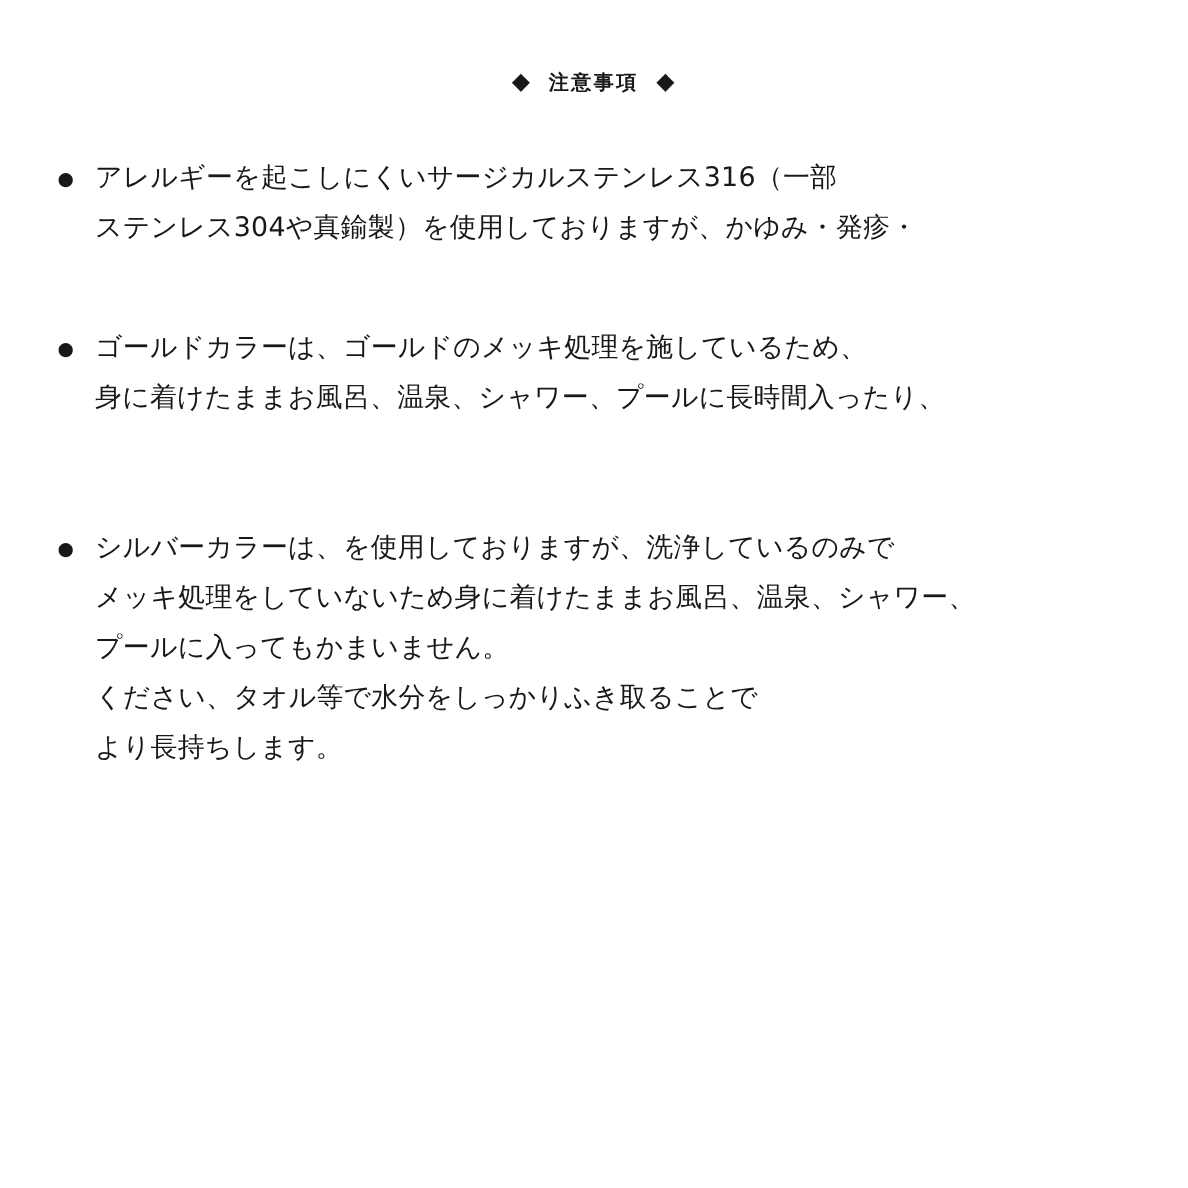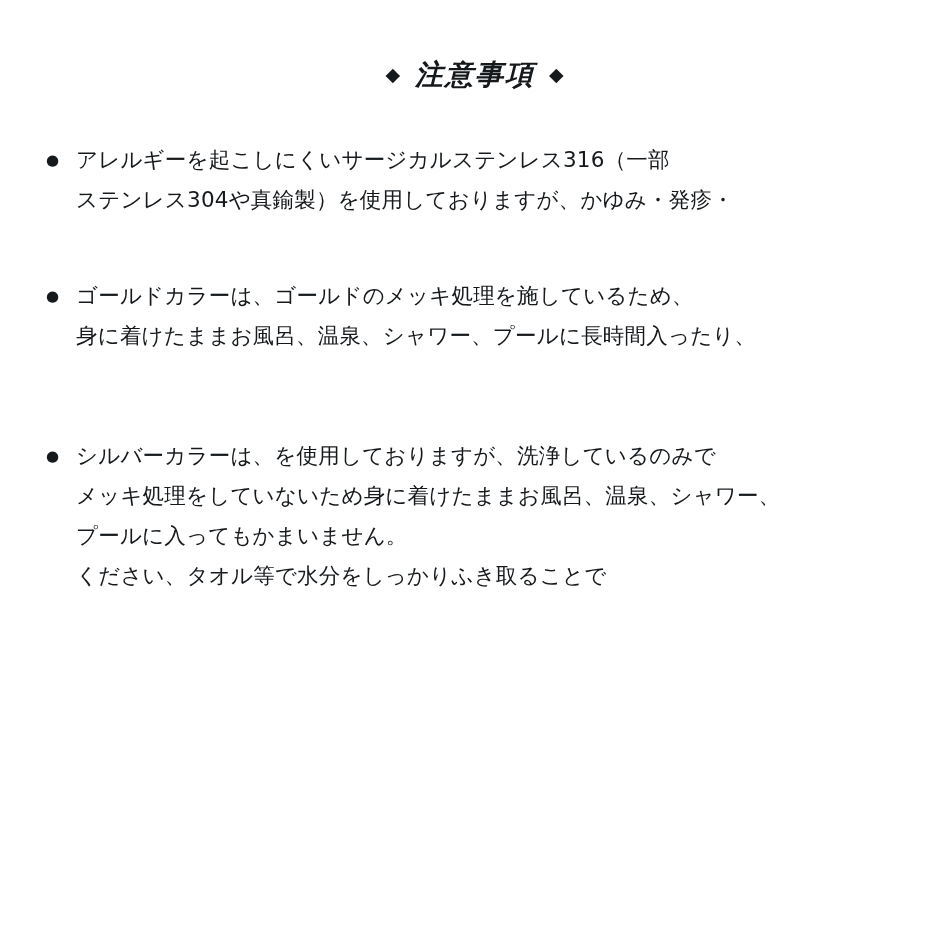--- a/index.html
+++ b/index.html
@@ -32,23 +32,22 @@
     margin: 0 0 46px 0;
   }
   .diamond {
     font-size: 19px;
     line-height: 1;
     display: inline-block;
     transform: translateY(-1px);
   }
   .title-text {
     font-weight: 700;
-    font-size: 28px;
+    font-size: 16px;
     letter-spacing: 2px;
-    font-style: italic;
   }
   .notes {
     margin: 0;
     padding: 0;
     list-style: none;
   }
   .note {
     display: flex;
     align-items: flex-start;
     padding-left: 6px;
@@ -106,17 +105,18 @@
 
     <div class="gap-2"></div>
 
     <li class="note">
       <span class="note-bullet">●</span>
       <div class="note-body">
         <div class="note-line">シルバーカラーは、を使用しておりますが、洗浄しているのみで</div>
         <div class="note-line">メッキ処理をしていないため身に着けたままお風呂、温泉、シャワー、</div>
         <div class="note-line">プールに入ってもかまいません。</div>
         <div class="note-line">ください、タオル等で水分をしっかりふき取ることで</div>
+        <div class="note-line">より長持ちします。</div>
       </div>
     </li>
 
   </ul>
 </div>
 
 </body></html>

